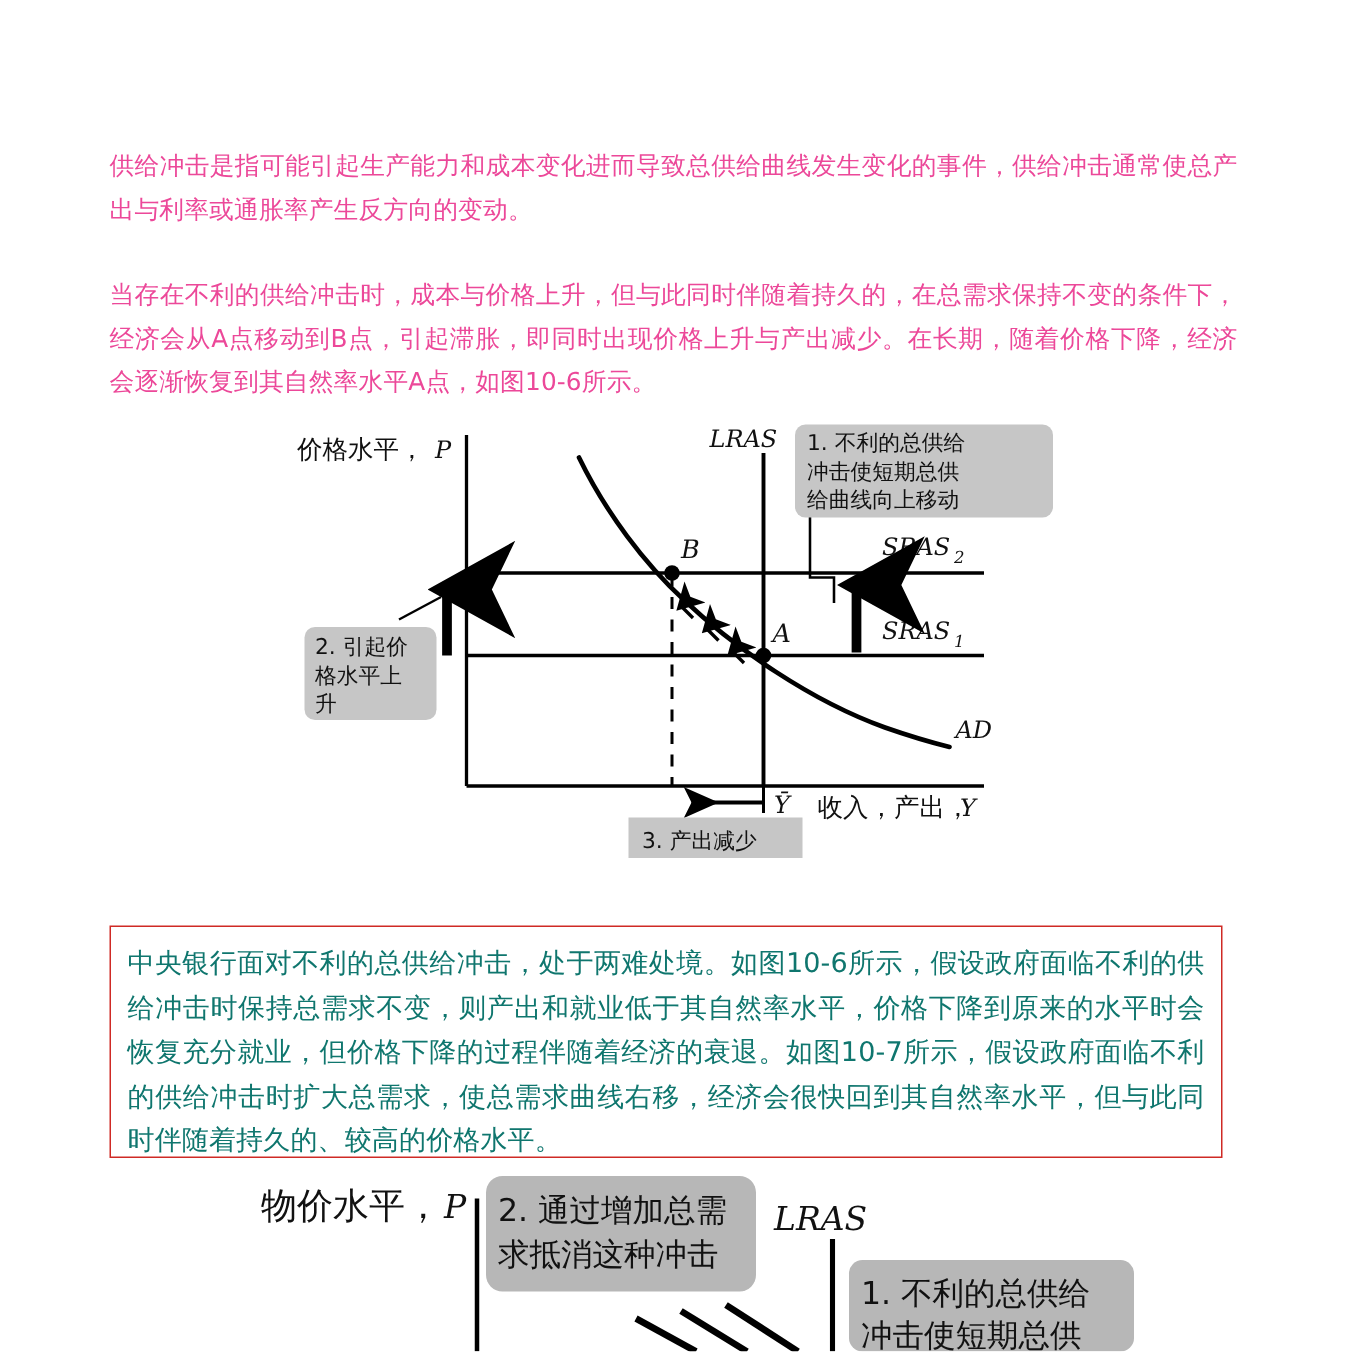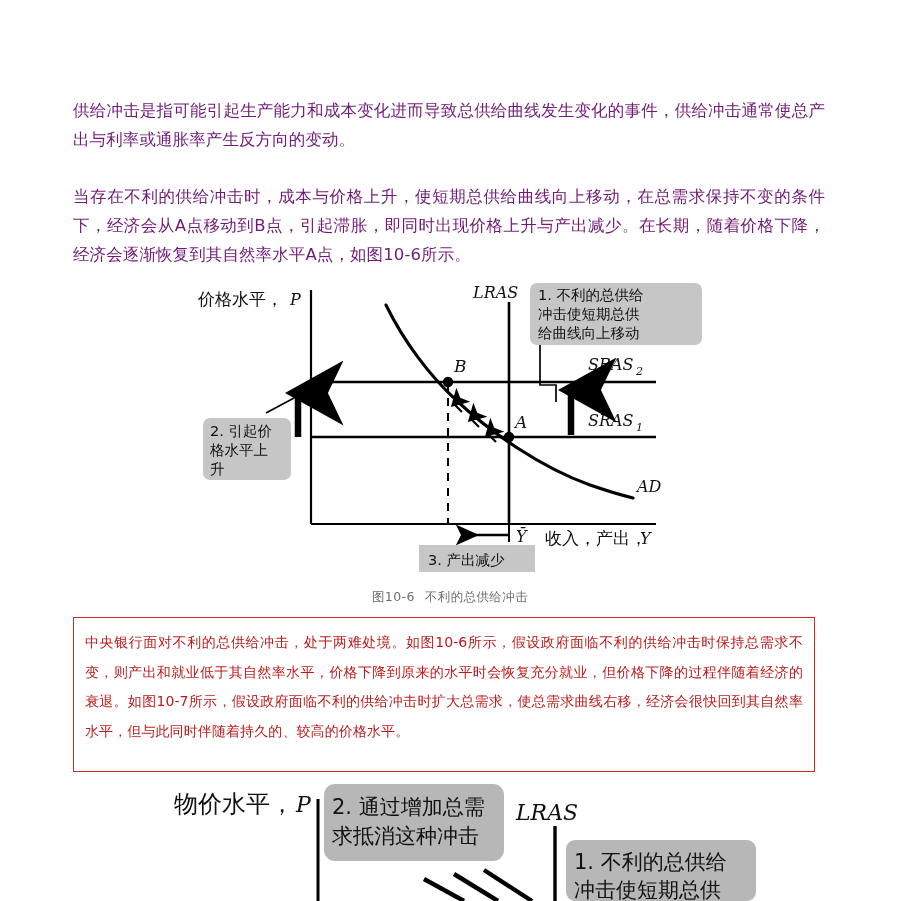--- a/index.html
+++ b/index.html
@@ -21,21 +21,21 @@
     left: 0; top: 0;
     width: 900px;
     height: 901px;
   }
 
   
   .para {
     position: absolute;
     font-size: 16.5px;
     line-height: 29px;
-    color: #701a75;
+    color: #ec4899;
     text-align: justify;
     letter-spacing: 0.1px;
   }
   #para-1 { left: 73px; top: 96px;  width: 752px; }
   #para-2 { left: 73px; top: 182px; width: 752px; }
 
   
   #figure-1 {
     position: absolute;
     left: 190px;
@@ -64,23 +64,23 @@
     left: 73px;
     top: 617px;
     width: 742px;
     height: 155px;
     border: 1.6px solid #cf2a25;
     box-sizing: border-box;
     padding: 10px 11px 8px 11px;
   }
   #red-box p {
     margin: 0;
-    font-size: 14px;
+    font-size: 18px;
     line-height: 29.5px;
-    color: #b91c1c;
+    color: #0f766e;
     text-align: justify;
     letter-spacing: 0.1px;
   }
 
   
   #figure-2 {
     position: absolute;
     left: 146px;
     top: 782px;
     width: 640px;
@@ -89,21 +89,21 @@
   }
   #figure-2 svg { display: block; }
 </style>
 </head>
 <body>
 
 <div class="page">
 
   <div class="para" id="para-1">供给冲击是指可能引起生产能力和成本变化进而导致总供给曲线发生变化的事件，供给冲击通常使总产出与利率或通胀率产生反方向的变动。</div>
 
-  <div class="para" id="para-2">当存在不利的供给冲击时，成本与价格上升，使短期总供给曲线向上移动，在总需求保持不变的条件下，经济会从A点移动到B点，引起滞胀，即同时出现价格上升与产出减少。在长期，随着价格下降，经济会逐渐恢复到其自然率水平A点，如图10-6所示。</div>
+  <div class="para" id="para-2">当存在不利的供给冲击时，成本与价格上升，但与此同时伴随着持久的，在总需求保持不变的条件下，经济会从A点移动到B点，引起滞胀，即同时出现价格上升与产出减少。在长期，随着价格下降，经济会逐渐恢复到其自然率水平A点，如图10-6所示。</div>
 
   <div id="figure-1">
     <svg width="520" height="300" viewBox="0 0 520 300" xmlns="http://www.w3.org/2000/svg">
       <defs>
         <marker id="arrowUp" markerWidth="10" markerHeight="10" refX="5" refY="2" orient="auto">
           <path d="M5,0 L10,9 L5,6.6 L0,9 Z" fill="#000"></path>
         </marker>
         <marker id="arrowTiny" markerWidth="9" markerHeight="9" refX="4.5" refY="2" orient="auto">
           <path d="M4.5,0 L9,8 L4.5,6 L0,8 Z" fill="#000"></path>
         </marker>
@@ -197,23 +197,20 @@
         <text x="20" y="194" font-family="'DejaVu Sans','Liberation Sans',sans-serif" font-size="14.5" fill="#111">升</text>
       </g>
 
       <g>
         <rect x="229" y="265" width="116" height="27" fill="#c6c6c6"></rect>
         <text x="238" y="285" font-family="'DejaVu Sans','Liberation Sans',sans-serif" font-size="14.5" fill="#111">3. 产出减少</text>
       </g>
     </svg>
   </div>
 
-  <div class="fig-caption">
-    <span class="cap-num">图10-6</span><span>不利的总供给冲击</span>
-  </div>
 
   <div id="red-box">
     <p>中央银行面对不利的总供给冲击，处于两难处境。如图10-6所示，假设政府面临不利的供给冲击时保持总需求不变，则产出和就业低于其自然率水平，价格下降到原来的水平时会恢复充分就业，但价格下降的过程伴随着经济的衰退。如图10-7所示，假设政府面临不利的供给冲击时扩大总需求，使总需求曲线右移，经济会很快回到其自然率水平，但与此同时伴随着持久的、较高的价格水平。</p>
   </div>
 
   <div id="figure-2">
     <svg width="640" height="119" viewBox="0 0 640 119" xmlns="http://www.w3.org/2000/svg">
 
       <g>
         <text x="28" y="30" font-family="'DejaVu Sans','Liberation Sans',sans-serif" font-size="24" fill="#111">物价水平，</text>

